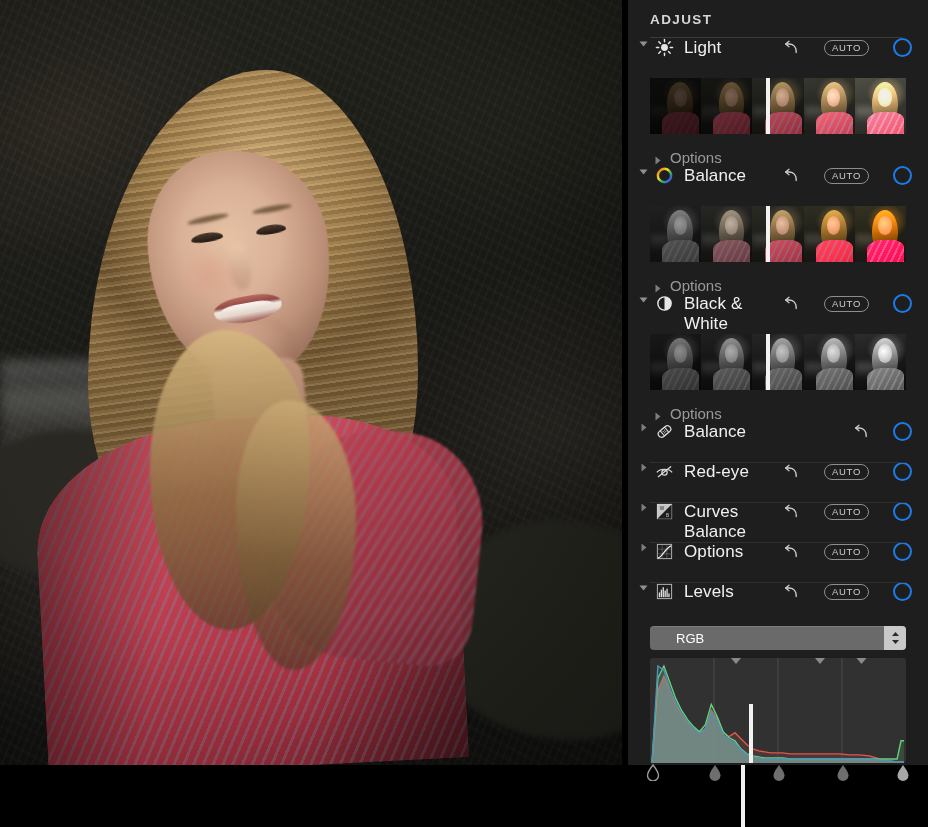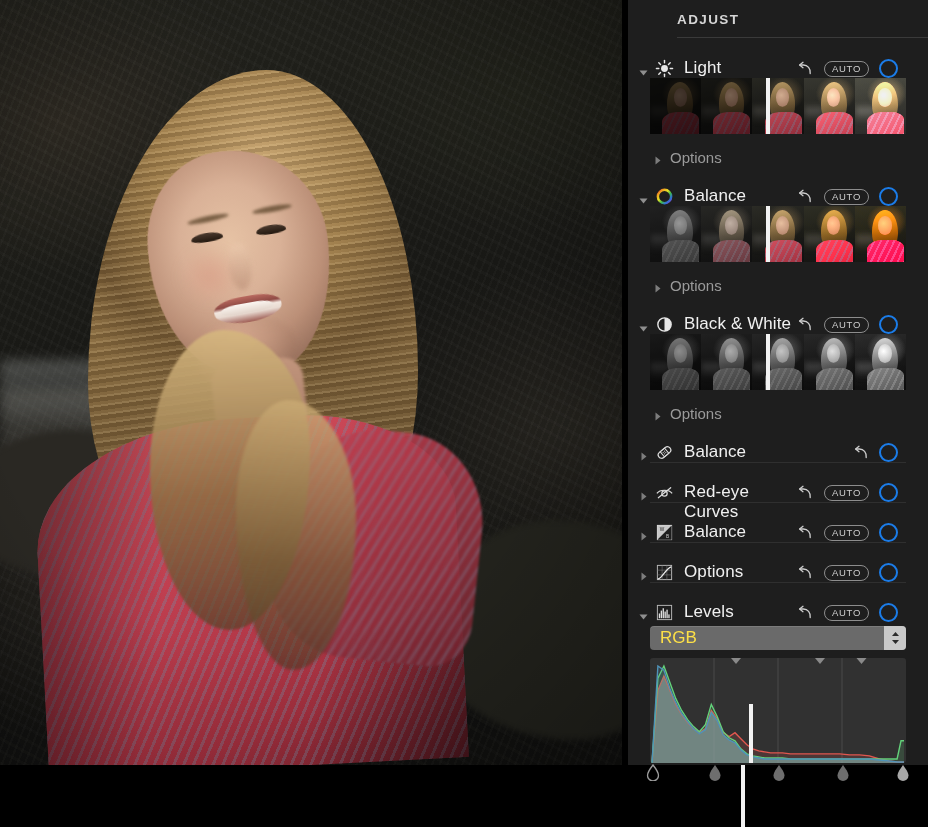--- a/index.html
+++ b/index.html
@@ -97,32 +97,32 @@
     background:linear-gradient(100deg,rgba(0,0,0,.48) 0%,transparent 32%,transparent 66%,rgba(0,0,0,.42) 100%);}
   .shoulder{position:absolute;left:270px;top:430px;width:210px;height:230px;
     border-radius:50% 40% 20% 40%;
     background:linear-gradient(150deg,rgba(196,63,80,.9),rgba(120,38,50,.85));
     filter:blur(1px);transform:rotate(6deg);}
   .shoulder .stripes{opacity:.5;}
 
   
   .panel{position:absolute;left:628px;top:0;width:300px;height:765px;background:#1e1e1e;
     color:#e8e8e8;font-size:12px;}
-  .panel-head{padding:12px 22px 0 22px;margin-left:27px;}
+  .panel-head{padding:12px 22px 0 22px;}
   .panel-title{font-size:13.5px;font-weight:bold;letter-spacing:1.4px;color:#d6d6d6;}
   .rule{height:1px;background:#3a3a3a;margin:10px 0 0 0;width:252px;}
 
-  .row{display:flex;align-items:flex-end;height:40px;padding:0 22px 0 8px;position:relative;}
+  .row{display:flex;align-items:flex-start;height:40px;padding:0 8px 0 8px;position:relative;}
   .row.sep::before{content:"";position:absolute;left:22px;right:22px;top:0;height:1px;background:#2f2f2f;}
 
   .tri{width:14px;flex:0 0 14px;display:flex;align-items:center;justify-content:center;}
   .tri svg{display:block;}
   .icon{width:24px;flex:0 0 24px;display:flex;align-items:center;justify-content:center;margin-left:2px;}
   .label{flex:1 1 auto;font-size:17px;color:#f0f0f0;margin-left:8px;letter-spacing:.1px;}
-  .ctl{display:flex;align-items:center;gap:10px;margin-right:8px;}
+  .ctl{display:flex;align-items:center;gap:24px;margin-right:8px;}
   .reset{width:17px;height:17px;display:flex;align-items:center;justify-content:center;cursor:pointer;}
   .auto{border:1px solid #8d8d8d;border-radius:9px;padding:1px 7px 2px 7px;font-size:9.5px;
     letter-spacing:.7px;color:#cfcfcf;line-height:11px;cursor:pointer;}
   .knob{width:19px;height:19px;border-radius:50%;border:2px solid #1b7ce8;box-sizing:border-box;cursor:pointer;}
 
   .strip{display:flex;margin:0 22px;height:56px;overflow:hidden;position:relative;background:#111;}
   .strip .f{flex:1 1 0;position:relative;overflow:hidden;}
   .strip .play{position:absolute;top:0;bottom:0;width:4px;background:#f2f2f2;left:45.5%;}
 
   .opt{display:flex;align-items:flex-end;height:32px;padding-left:22px;}
@@ -162,21 +162,21 @@
   .tn.b1{filter:grayscale(1) brightness(.72) contrast(1.05);}
   .tn.b2{filter:grayscale(1) brightness(.88) contrast(1.05);}
   .tn.b3{filter:grayscale(1) brightness(1.0) contrast(1.05);}
   .tn.b4{filter:grayscale(1) brightness(1.12) contrast(1.08);}
   .tn.b5{filter:grayscale(1) brightness(1.26) contrast(1.1);}
 
   
   .select{margin:4px 22px 0 22px;height:24px;background:#6a6a6a;border-radius:4px;
     display:flex;align-items:center;position:relative;cursor:pointer;
     box-shadow:inset 0 1px 0 rgba(255,255,255,.12);}
-  .select .sv{font-size:17px;color:#fde047;padding-left:10px;flex:1 1 auto;}
+  .select .sv{font-size:13px;color:#ffffff;padding-left:26px;flex:1 1 auto;}
   .select .stepper{width:22px;height:24px;background:#c9c9c9;border-radius:0 4px 4px 0;
     display:flex;flex-direction:column;align-items:center;justify-content:center;gap:1px;}
 
   .histo{margin:8px 22px 0 22px;height:105px;background:#313131;border-radius:3px;position:relative;overflow:hidden;}
   .histo svg{position:absolute;left:0;top:0;}
   .histo .cursor{position:absolute;top:44%;bottom:0;width:4px;background:#f2f2f2;left:38.8%;}
 
   .handles{margin:0 22px;height:22px;position:relative;}
   .drop{position:absolute;top:1px;width:13px;height:17px;transform:translateX(-50%);}
 

